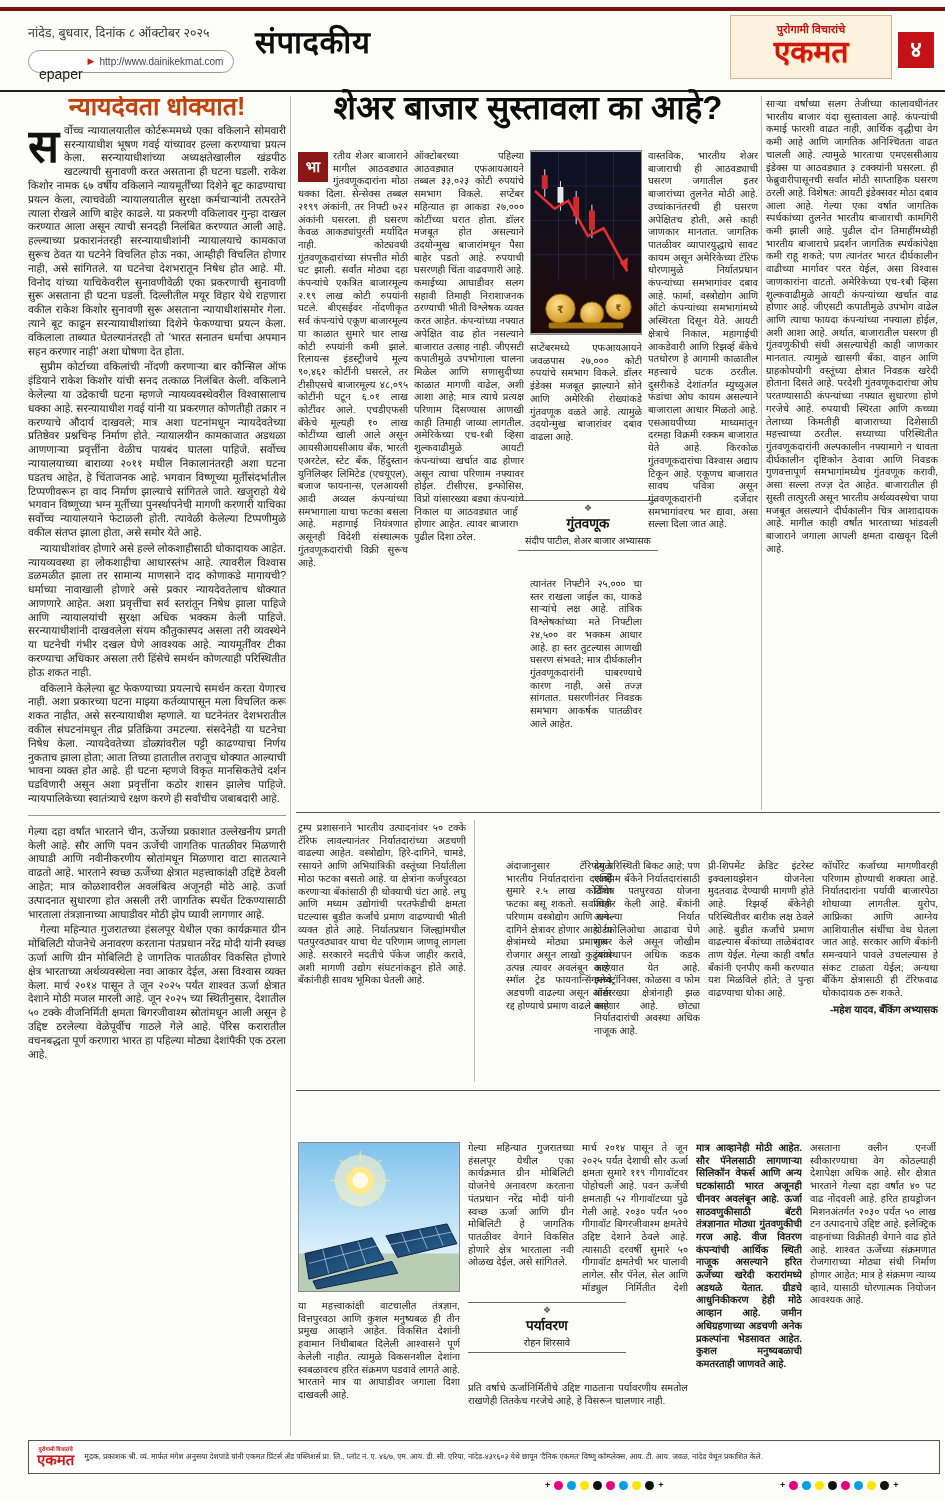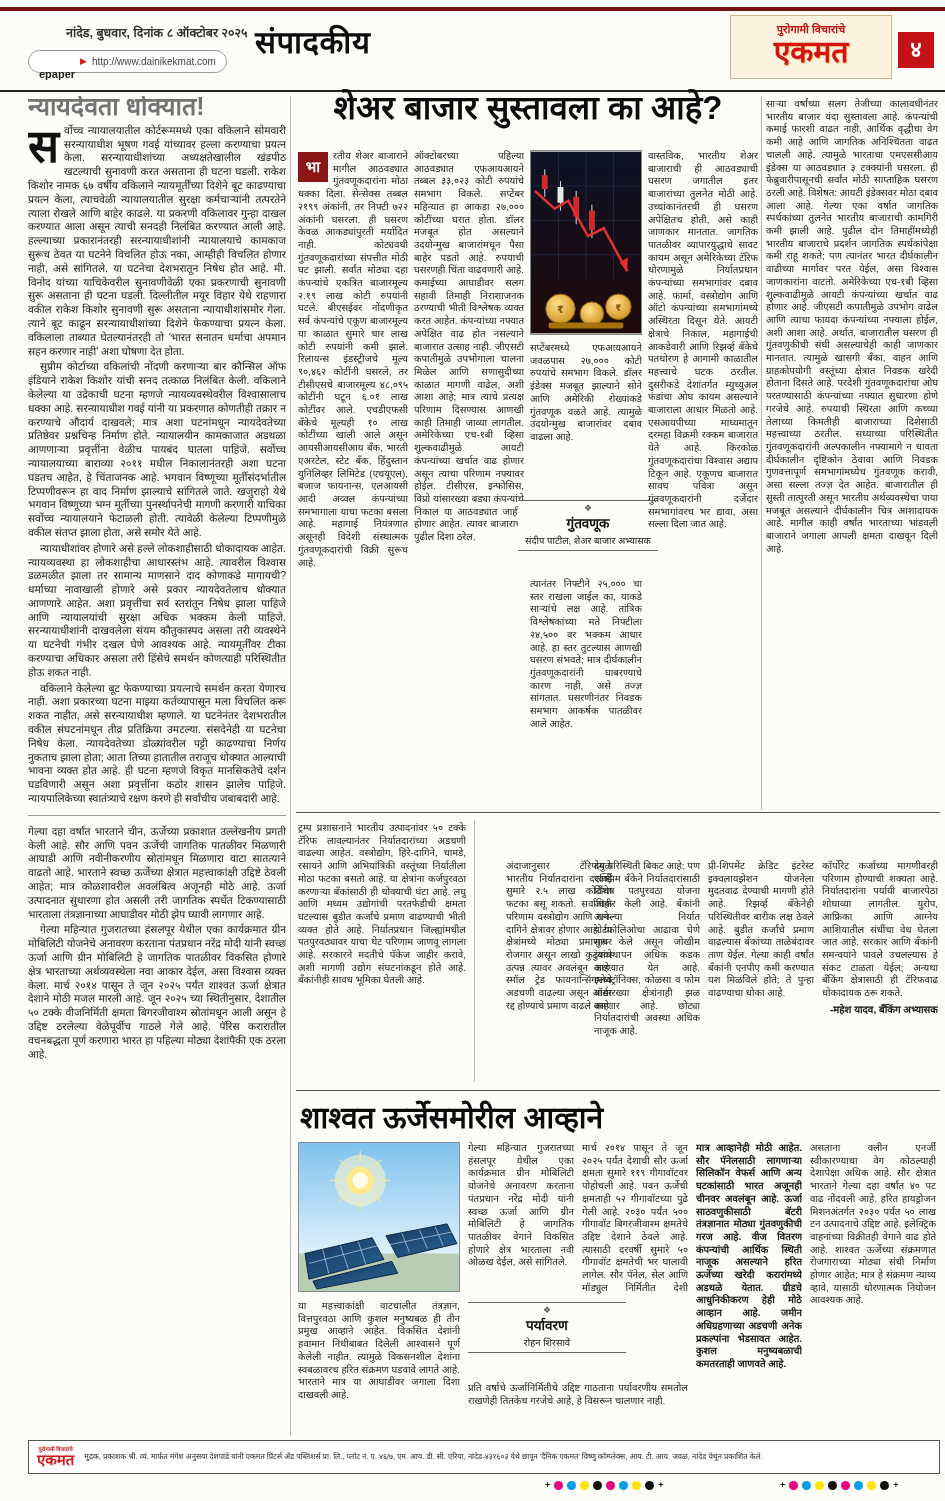--- a/index.html
+++ b/index.html
@@ -5,24 +5,24 @@
   html,body{margin:0;padding:0;background:#e8e8e4;}
   *{box-sizing:border-box;}
   .page{
     position:relative;width:945px;height:1501px;margin:0 auto;
     background:#fcfcf8;overflow:hidden;
     font-family:"Liberation Sans","DejaVu Sans",sans-serif;color:#1a1a1a;
   }
   .abs{position:absolute;}
   
   .top-rule{position:absolute;top:7px;left:0;width:945px;height:4px;background:#7a1010;}
-  .dateline{position:absolute;left:28px;top:24px;font-size:12.5px;font-weight:bold;color:#333;margin-left:38px;}
+  .dateline{position:absolute;left:28px;top:24px;font-size:12.5px;font-weight:normal;color:#333;}
   .epaper-pill{position:absolute;left:28px;top:50px;height:23px;border:1px solid #999;border-radius:12px;
     display:flex;align-items:center;gap:5px;padding:0 10px;background:#fff;}
-  .epaper-label{font-size:11px;font-weight:bold;color:#222;margin-top:24px;}
+  .epaper-label{font-size:14px;font-weight:normal;color:#222;margin-top:24px;}
   .play-ic{color:#d11919;font-size:9px;line-height:1;}
   .epaper-url{font-size:10px;color:#444;}
   .section-title{position:absolute;left:255px;top:20px;width:180px;text-align:left;
     font-size:31px;font-weight:800;color:#0d0d0d;letter-spacing:0.5px;}
   .masthead-box{position:absolute;left:730px;top:15px;width:162px;height:64px;
     background:#fbf3df;border:1px solid #d3b48a;text-align:center;padding-top:5px;}
   .masthead-tagline{font-size:11px;color:#c01515;font-weight:bold;}
   .masthead-name{font-size:30px;font-weight:800;color:#d31414;line-height:1.05;
     text-shadow:1px 1px 0 #f3c067;}
   .page-badge{position:absolute;left:898px;top:32px;width:36px;height:36px;background:#c41218;
@@ -32,21 +32,21 @@
   .vrule{position:absolute;width:1px;background:#b9b9b2;}
   .hrule{position:absolute;height:1px;background:#555;}
   
   .body-lg{font-size:10.5px;line-height:13.8px;text-align:justify;}
   .body-sm{font-size:9.8px;line-height:12.7px;text-align:justify;}
   .body-lg p,.body-sm p{margin:0 0 2px 0;text-indent:12px;}
   .body-lg p.first,.body-sm p.first{text-indent:0;}
   .tcol{position:absolute;overflow:hidden;}
   
   .left-col{position:absolute;left:28px;top:96px;width:258px;height:1342px;overflow:hidden;}
-  .justice-headline{font-size:25px;font-weight:800;margin:4px 0 10px 0;color:#737373;}
+  .justice-headline{text-align:center;font-size:25px;font-weight:800;margin:4px 0 10px 0;color:#c2410c;}
   .dropcap{float:left;font-size:46px;line-height:40px;font-weight:800;padding:2px 5px 0 0;color:#111;}
   .left-divider{border:none;border-top:1px solid #999;margin:9px 0;}
   
   .share-headline{position:absolute;left:296px;top:90px;width:464px;text-align:center;
     font-size:33px;font-weight:800;color:#0b0b0b;line-height:1.1;}
   .dropcap-box{float:left;width:30px;height:30px;background:#8b1616;color:#fff;font-weight:bold;
     text-align:center;line-height:30px;font-size:15px;margin:2px 5px 2px 0;}
   .photo{display:block;border:1px solid #888;}
   .byline-box{position:absolute;text-align:center;border-top:1.5px solid #666;border-bottom:1.5px solid #666;
     padding:3px 2px;background:#fcfcf8;}
@@ -189,21 +189,20 @@
     <span>देय परिस्थिती बिकट आहे; पण एक्झिम बँकेने निर्यातदारांसाठी विशेष पतपुरवठा योजना जाहीर केली आहे. बँकांनी आपल्या निर्यात पोर्टफोलिओचा आढावा घेणे सुरू केले असून जोखीम व्यवस्थापन अधिक कडक करण्यात येत आहे. इलेक्ट्रॉनिक्स, कोळसा व फोम यांसारख्या क्षेत्रांनाही झळ बसणार आहे. छोट्या निर्यातदारांची अवस्था अधिक नाजूक आहे.</span>
   </div>
   <div class="tcol body-sm" style="left:708px;top:860px;width:106px;height:222px;">
     <span>प्री-शिपमेंट क्रेडिट इंटरेस्ट इक्वलायझेशन योजनेला मुदतवाढ देण्याची मागणी होते आहे. रिझर्व्ह बँकेनेही परिस्थितीवर बारीक लक्ष ठेवले आहे. बुडीत कर्जांचे प्रमाण वाढल्यास बँकांच्या ताळेबंदावर ताण येईल. गेल्या काही वर्षांत बँकांनी एनपीए कमी करण्यात यश मिळविले होते; ते पुन्हा वाढण्याचा धोका आहे.</span>
   </div>
   <div class="tcol body-sm" style="left:822px;top:860px;width:116px;height:222px;">
     <span>कॉर्पोरेट कर्जाच्या मागणीवरही परिणाम होण्याची शक्यता आहे. निर्यातदारांना पर्यायी बाजारपेठा शोधाव्या लागतील. युरोप, आफ्रिका आणि आग्नेय आशियातील संधींचा वेध घेतला जात आहे. सरकार आणि बँकांनी समन्वयाने पावले उचलल्यास हे संकट टाळता येईल; अन्यथा बँकिंग क्षेत्रासाठी ही टॅरिफवाढ धोकादायक ठरू शकते.</span>
     <span class="tariff-byline">-महेश यादव, बँकिंग अभ्यासक</span>
   </div>
 
-  <div class="energy-headline">शाश्वत ऊर्जेसमोरील आव्हाने</div>
 
   <div class="abs" style="left:298px;top:1142px;">
     <svg class="photo" width="162" height="150" viewBox="0 0 162 150" xmlns="http://www.w3.org/2000/svg">
       <defs>
         <linearGradient id="sky" x1="0" y1="0" x2="0" y2="1">
           <stop offset="0" stop-color="#7fc2ec"></stop>
             <stop offset="0.7" stop-color="#d8eefb"></stop>
             <stop offset="1" stop-color="#eef7fd"></stop>
         </linearGradient>
         <linearGradient id="panel" x1="0" y1="0" x2="1" y2="1">

